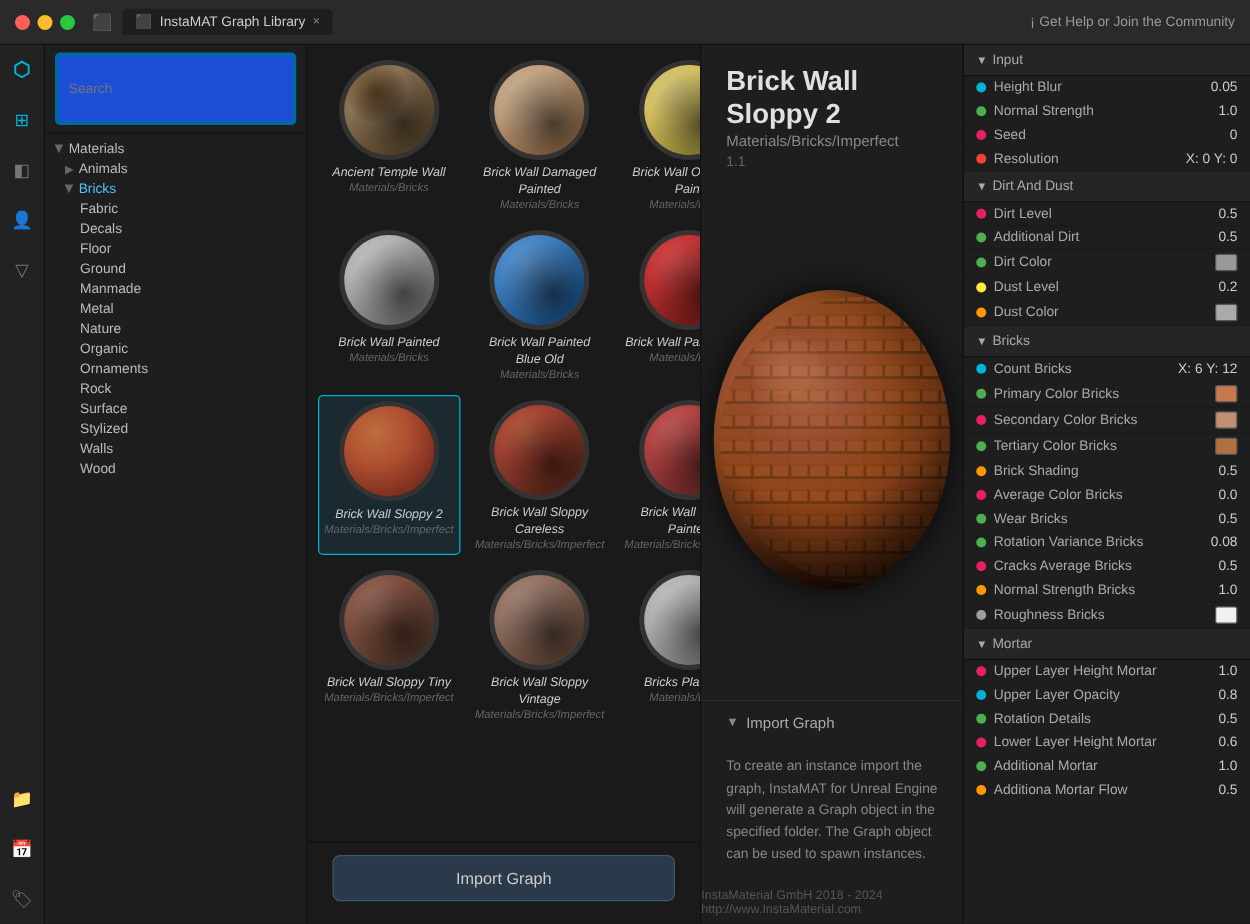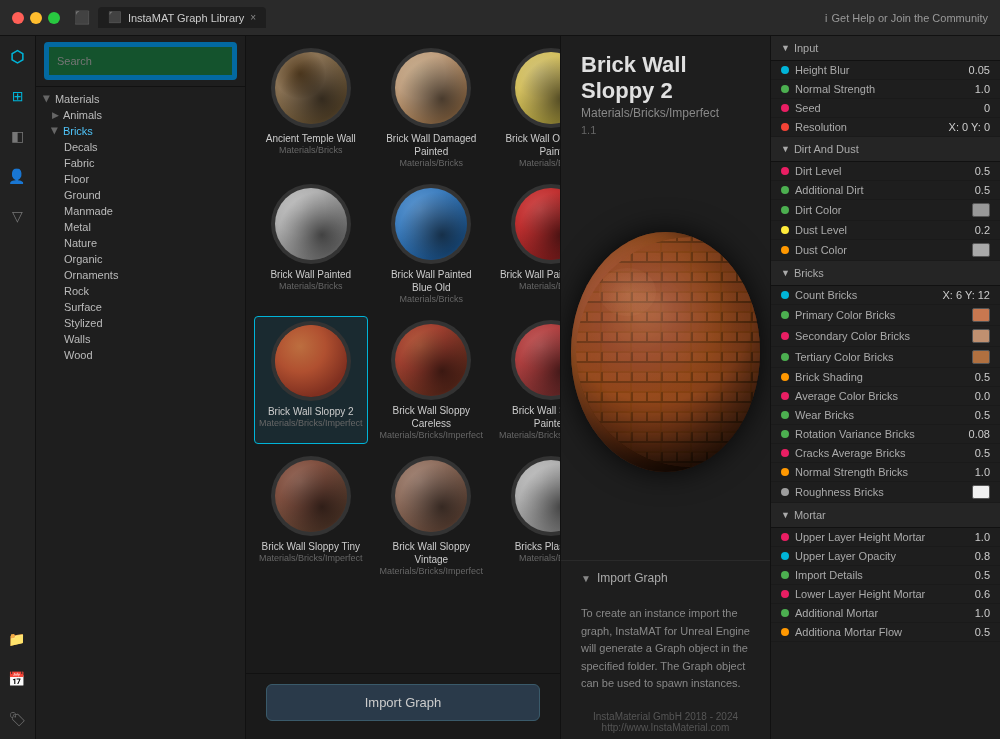--- a/index.html
+++ b/index.html
@@ -77,24 +77,24 @@
       display: flex;
       flex-direction: column;
       overflow: hidden;
     }
     .search-bar {
       padding: 6px 8px;
       border-bottom: 1px solid #111;
     }
     .search-input {
       width: 100%;
-      background: #14532d;
-      border: 5px solid #0369a1;
+      background: #1d4ed8;
+      border: 3px solid #0369a1;
       border-radius: 4px;
-      padding: 8px 8px;
+      padding: 20px 8px;
       color: #ccc;
       font-size: 11px;
       outline: none;
     }
     .tree-content {
       flex: 1;
       overflow-y: auto;
       padding: 4px 0;
     }
     .tree-item {
@@ -130,20 +130,21 @@
       gap: 8px;
       align-content: start;
     }
     .grid-item {
       display: flex;
       flex-direction: column;
       align-items: center;
       cursor: pointer;
       border-radius: 4px;
       padding: 4px;
+      font-style: italic;
     }
     .grid-item.selected { border: 1px solid #00b4d8; background: #1a2a30; }
     .grid-thumb {
       width: 80px; height: 80px;
       border-radius: 50%;
       background: #333;
       overflow: hidden;
       display: flex;
       align-items: center;
       justify-content: center;
@@ -291,21 +292,20 @@
     .dot-yellow { background: #ffeb3b; }
     .dot-pink { background: #e91e63; }
     .dot-gray { background: #9e9e9e; }
 
     
     ::-webkit-scrollbar { width: 4px; }
     ::-webkit-scrollbar-track { background: #1a1a1a; }
     ::-webkit-scrollbar-thumb { background: #333; border-radius: 2px; }
 
     .bottom-text {
-      text-align: center;
       font-size: 10px;
       color: #555;
       padding: 4px 0 6px;
     }
   </style>
 </head>
 <body>
 
 <div class="titlebar">
   <div class="traffic-lights">
@@ -352,24 +352,24 @@
       </div>
       <div class="tree-item tree-indent-1">
         <span class="chevron">▶</span>
         <span>Animals</span>
       </div>
       <div class="tree-item tree-indent-1 active-folder">
         <span class="chevron chevron-open">▶</span>
         <span>Bricks</span>
       </div>
       <div class="tree-item tree-indent-2">
+        <span>Fabric</span>
+      </div>
+      <div class="tree-item tree-indent-2">
         <span>Decals</span>
-      </div>
-      <div class="tree-item tree-indent-2">
-        <span>Fabric</span>
       </div>
       <div class="tree-item tree-indent-2">
         <span>Floor</span>
       </div>
       <div class="tree-item tree-indent-2">
         <span>Ground</span>
       </div>
       <div class="tree-item tree-indent-2">
         <span>Manmade</span>
       </div>
@@ -882,21 +882,21 @@
       <span class="prop-name">Upper Layer Height Mortar</span>
       <span class="prop-value">1.0</span>
     </div>
     <div class="prop-row">
       <div class="prop-dot dot-cyan"></div>
       <span class="prop-name">Upper Layer Opacity</span>
       <span class="prop-value">0.8</span>
     </div>
     <div class="prop-row">
       <div class="prop-dot dot-green"></div>
-      <span class="prop-name">Import Details</span>
+      <span class="prop-name">Rotation Details</span>
       <span class="prop-value">0.5</span>
     </div>
     <div class="prop-row">
       <div class="prop-dot dot-pink"></div>
       <span class="prop-name">Lower Layer Height Mortar</span>
       <span class="prop-value">0.6</span>
     </div>
     <div class="prop-row">
       <div class="prop-dot dot-green"></div>
       <span class="prop-name">Additional Mortar</span>

